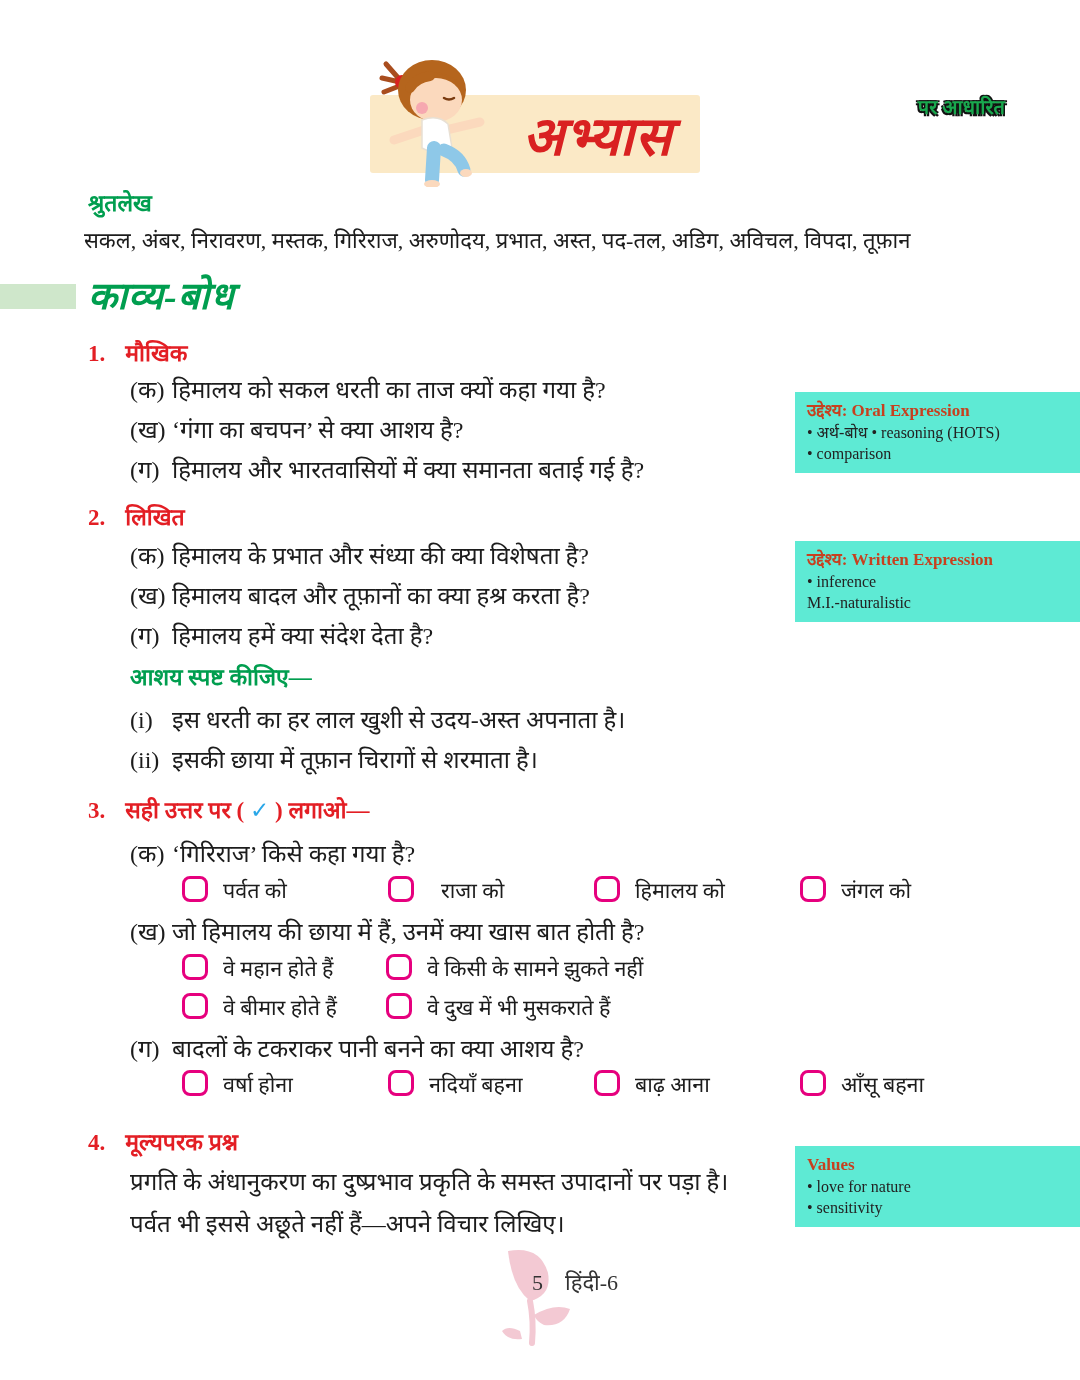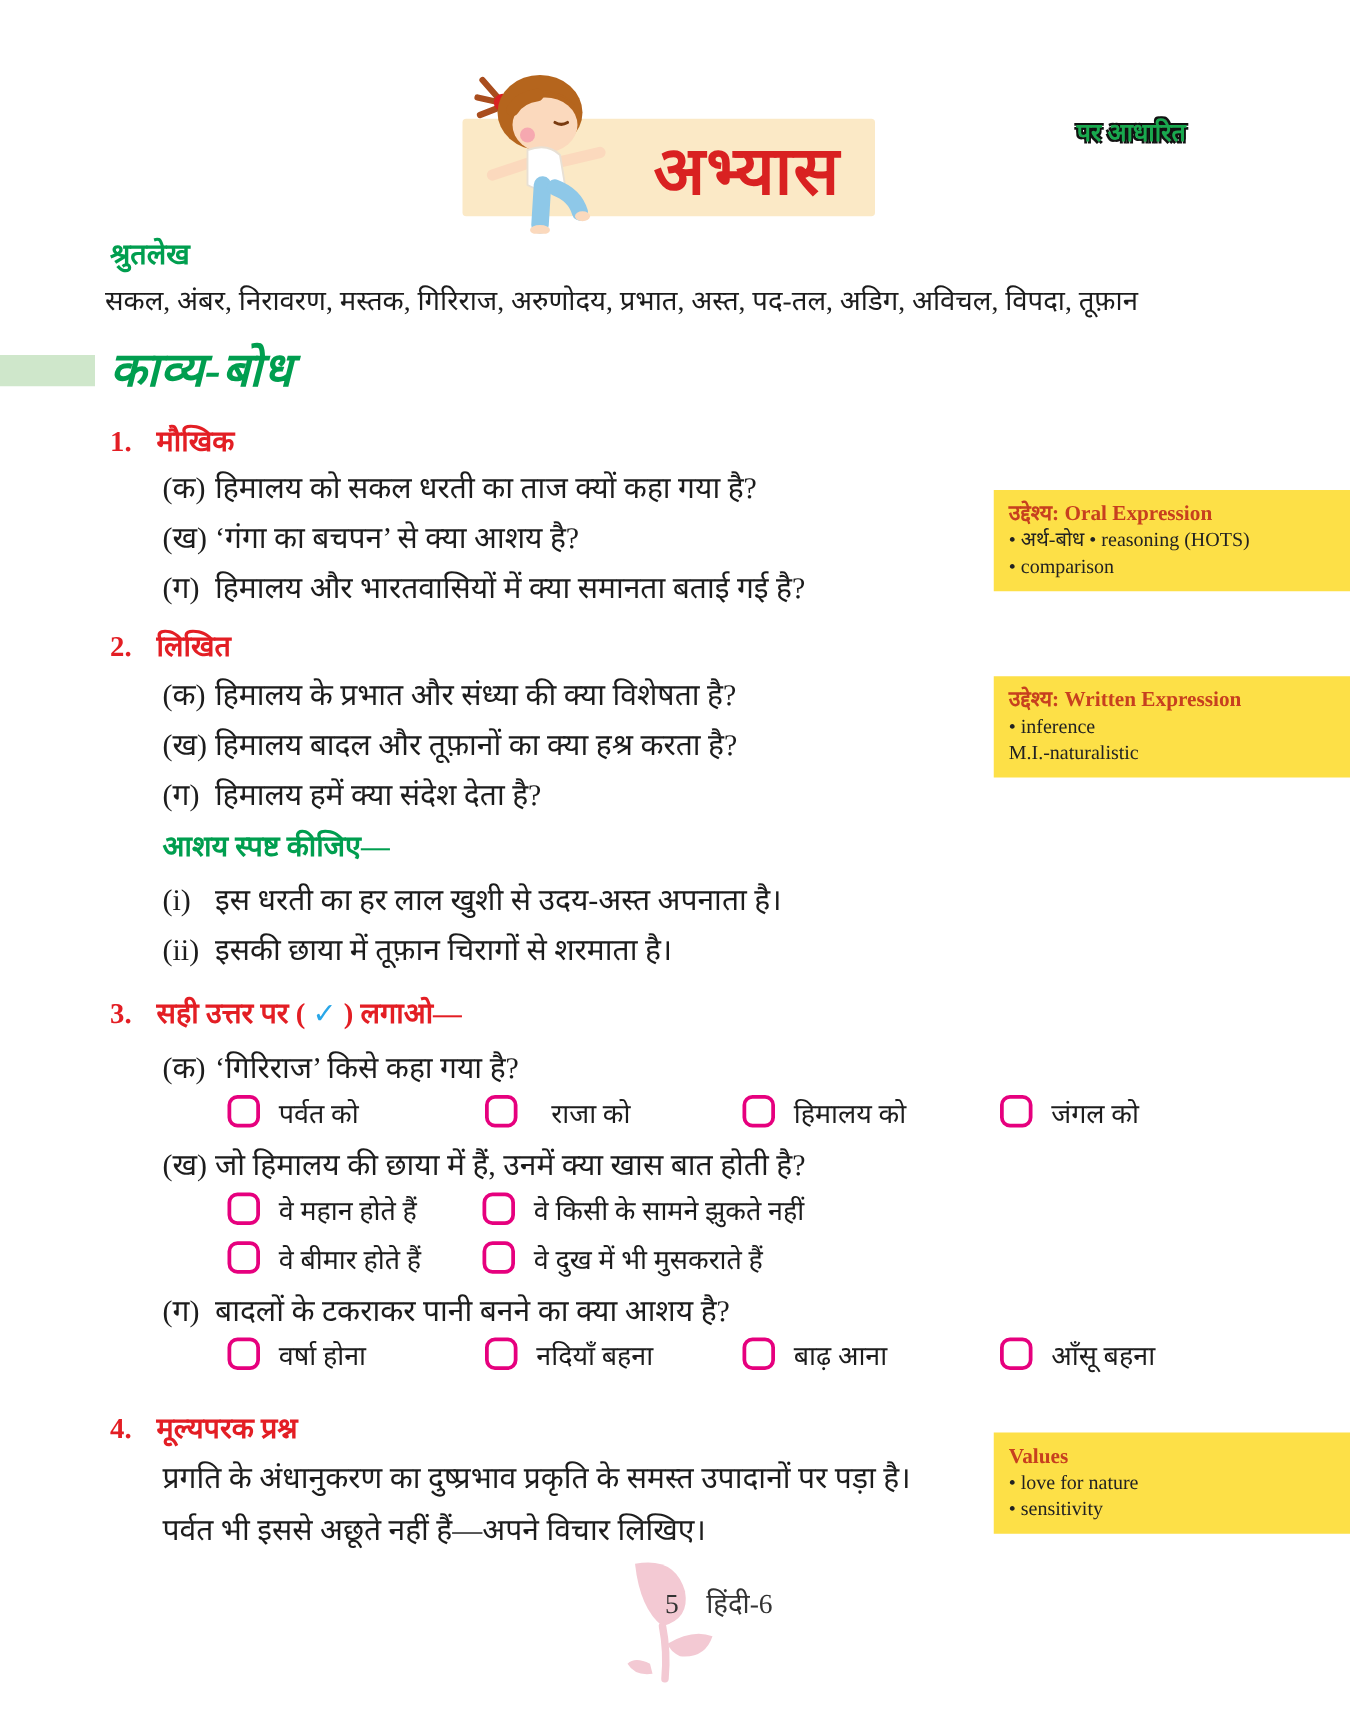--- a/index.html
+++ b/index.html
@@ -5,48 +5,48 @@
   * { margin:0; padding:0; box-sizing:border-box; }
   html,body { background:#ffffff; }
   body { font-family:"Liberation Serif","DejaVu Sans",serif; color:#1c1c1c; }
   .page { position:relative; width:1080px; height:1380px; background:#fff; overflow:hidden; }
 
   
   .banner-rect { position:absolute; left:370px; top:95px; width:330px; height:78px;
                  background:#fbe9c6; border-radius:3px; }
   .banner-title { position:absolute; left:495px; top:98px; width:205px; height:72px;
                   display:flex; align-items:center; justify-content:center;
-                  font-size:54px; font-weight:bold; color:#d92121;
+                  font-size:54px; font-weight:bold; font-style:italic; color:#d92121;
                   letter-spacing:1px; }
   .girl-illustration { position:absolute; left:372px; top:52px; width:125px; height:135px; }
 
   .badge { position:absolute; left:805px; top:92px; width:200px; text-align:center; }
   .badge .l1 { font-size:30px; font-weight:bold; color:#19a84e;
                text-shadow:-2px -2px 0 #111,2px -2px 0 #111,-2px 2px 0 #111,2px 2px 0 #111,0 2px 0 #111,0 -2px 0 #111,2px 0 0 #111,-2px 0 0 #111;
                line-height:38px; }
   .badge .l2 { font-size:20px; font-weight:bold; color:#19a84e; margin-top:2px;
                text-shadow:-1.5px -1.5px 0 #111,1.5px -1.5px 0 #111,-1.5px 1.5px 0 #111,1.5px 1.5px 0 #111;
-               line-height:26px; }
+               line-height:26px;text-align:right; }
 
   
   .green-head { position:absolute; left:88px; font-size:23px; font-weight:bold; color:#009e4f; }
   .words-line { position:absolute; left:84px; top:224px; font-size:22px; color:#1c1c1c; }
 
   .kavya-bar { position:absolute; left:0; top:284px; width:76px; height:25px; background:#cfe7cb; }
   .kavya-head { position:absolute; left:88px; top:268px; font-size:38px; font-weight:bold;
                 font-style:italic; color:#009e4f; letter-spacing:1px; }
 
   .q-head { position:absolute; left:88px; font-size:23px; font-weight:bold; color:#e31e24; }
   .q-head .q-title { margin-left:20px; }
   .sub-item { position:absolute; left:130px; font-size:24px; }
   .sub-item .lbl { display:inline-block; min-width:42px; }
   .check-blue { color:#2aa7e8; font-weight:bold; }
 
   
-  .sidebox { position:absolute; left:795px; width:285px; background:#fde047; padding:8px 12px 9px 12px; }
+  .sidebox { position:absolute; left:795px; width:285px; background:#5eead4; padding:8px 12px 9px 12px; }
   .sidebox .sb-title { font-size:17px; font-weight:bold; color:#c7401f; line-height:22px; }
   .sidebox .sb-line { font-size:16px; color:#222; line-height:21px; }
 
   
   .opt-row { position:absolute; left:0; top:0; width:1080px; height:34px; }
   .opt { position:absolute; display:flex; align-items:center; height:34px; }
   .cb { width:26px; height:26px; border:3px solid #e6007e; border-radius:8px;
         background:#fff; flex:0 0 auto; }
   .opt-label { margin-left:15px; font-size:21.5px; white-space:nowrap; }
 

